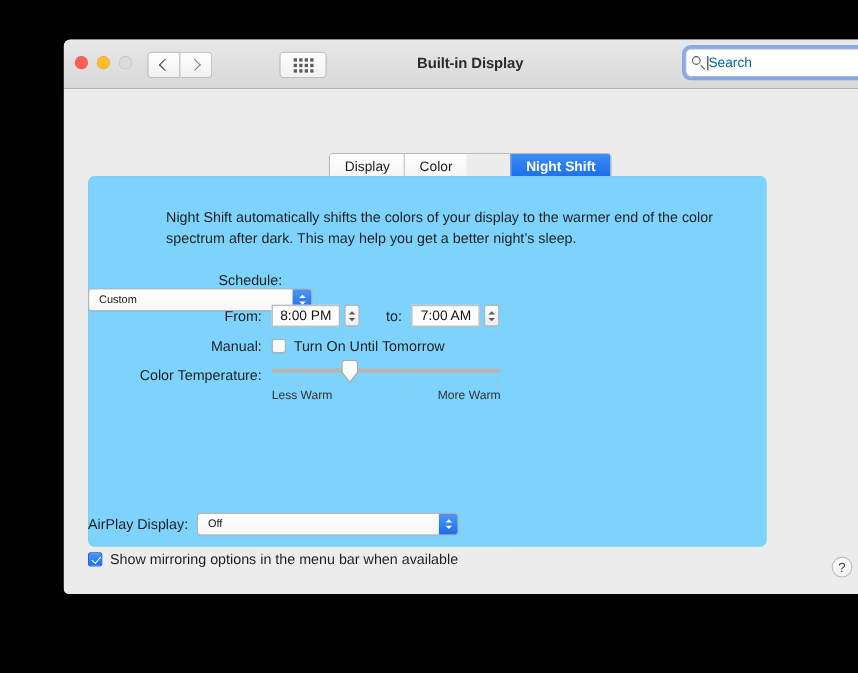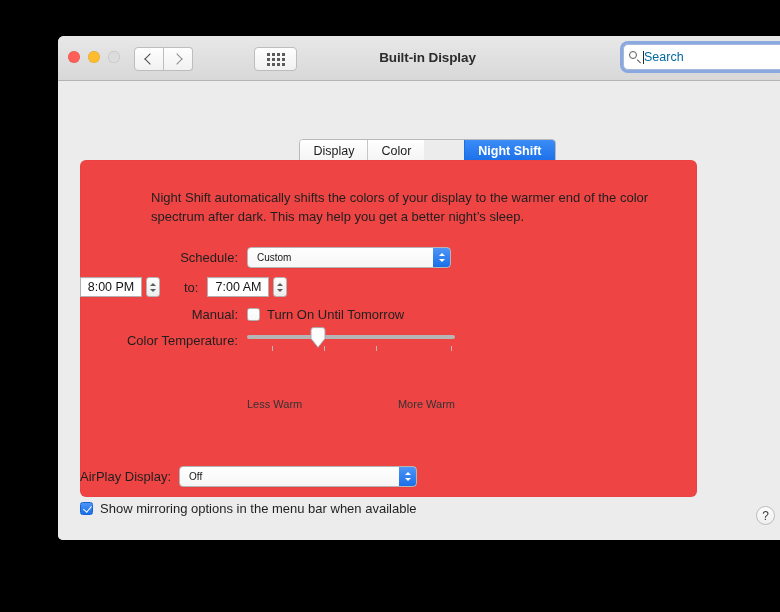--- a/index.html
+++ b/index.html
@@ -199,21 +199,21 @@
     margin-left: 40px;
   }
 
   
   .panel {
     position: absolute;
     left: 22px;
     top: 79px;
     width: 617px;
     height: 337px;
-    background: #ef4444;
+    background: #7dd3fc;
     border-radius: 6px;
     box-shadow: inset 0 0 0 0.5px rgba(0,0,0,0.045);
   }
 
   .desc {
     position: absolute;
     left: 71px;
     top: 28px;
     width: 500px;
     font-size: 13px;
@@ -380,21 +380,20 @@
     background: #b9b9b9;
   }
   .slider-caption {
     position: absolute;
     top: 21px;
     width: 208px;
     display: flex;
     justify-content: space-between;
     font-size: 11px;
     color: #333333;
-    margin-top: 44px;
   }
 
   
   .bottom-row {
     position: absolute;
     display: flex;
     align-items: center;
   }
   .bottom-label {
     font-size: 13px;
@@ -474,32 +473,33 @@
         <div class="tab">Display</div>
         <div class="tab">Color</div>
         <div class="tab active">Night Shift</div>
       </div>
     </div>
 
     <div class="panel">
 
       <div class="desc">Night Shift automatically shifts the colors of your display to the warmer end of the color spectrum after dark. This may help you get a better night’s sleep.</div>
 
-      <div class="row" style="left:0px; top:87px;">
+      <div class="row" style="left:0px; top:87px;flex-direction:column;">
         <span class="row-label">Schedule:</span>
         <div class="popup" style="width:204px;">
           <span class="value">Custom</span>
           <span class="popup-arrows">
             <i class="arrow-up"></i>
               <i class="arrow-dn"></i>
           </span>
         </div>
       </div>
 
       <div class="row" style="left:0px; top:117px;">
+        <span class="row-label">From:</span>
         <div class="timefield">8:00 PM</div>
         <div class="stepper">
           <i class="arrow-up"></i>
             <i class="arrow-dn"></i>
         </div>
         <span class="to-label">to:</span>
         <div class="timefield">7:00 AM</div>
         <div class="stepper">
           <i class="arrow-up"></i>
             <i class="arrow-dn"></i>

